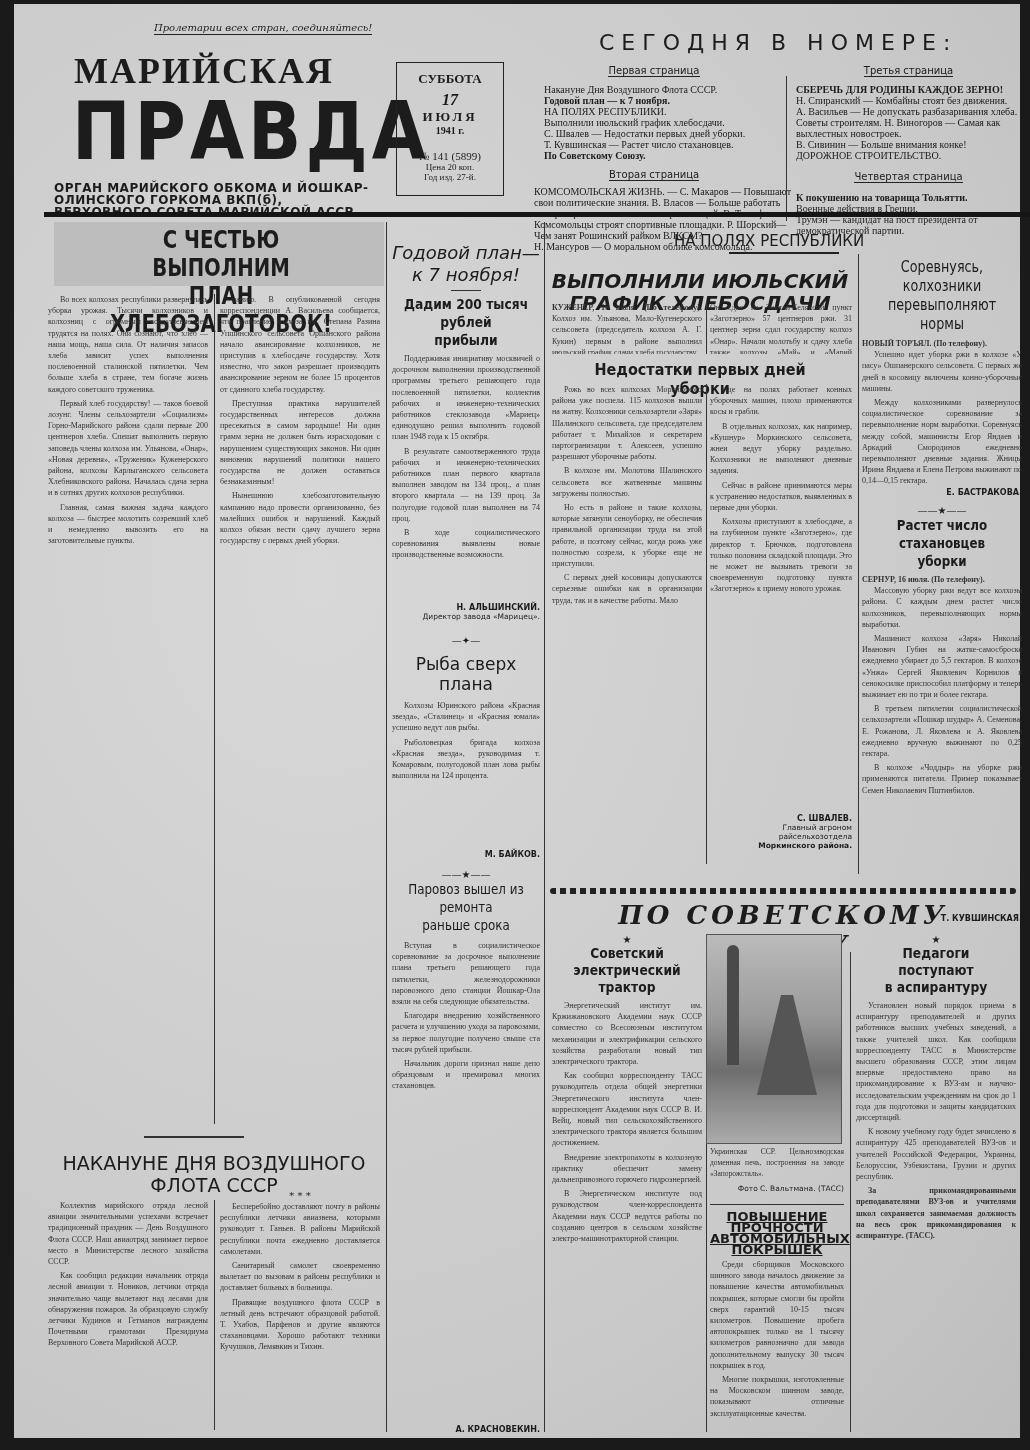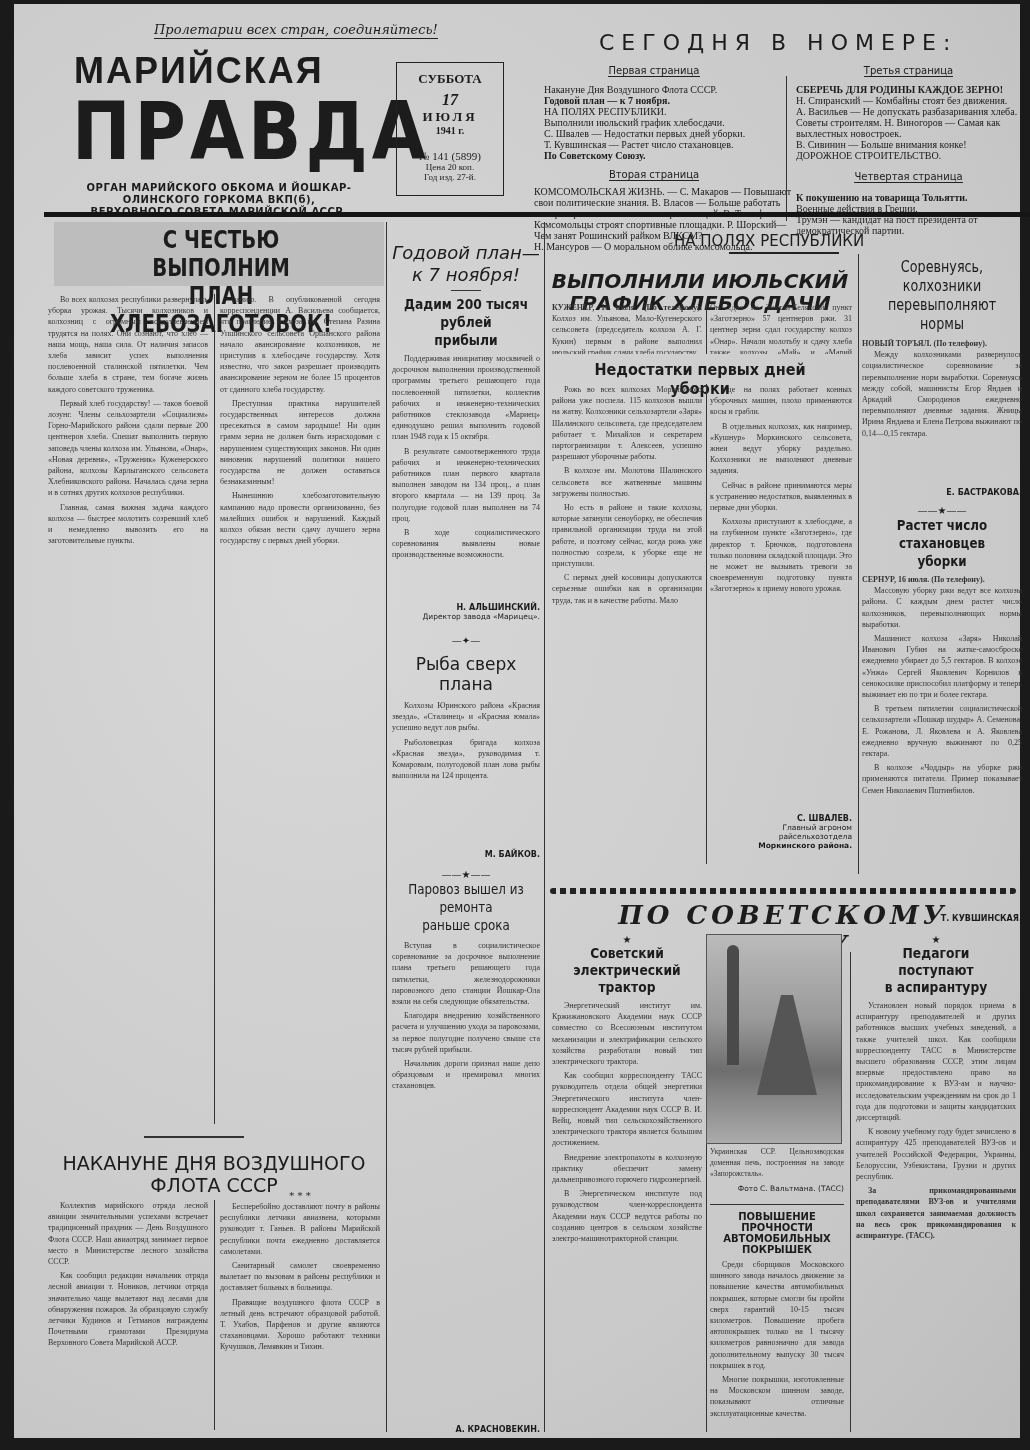--- a/index.html
+++ b/index.html
@@ -1,22 +1,22 @@
 <!DOCTYPE html>
 <html><head>
 <meta charset="utf-8">
 <style>
   html,body{margin:0;padding:0;}
   body{width:1030px;height:1450px;background:#1a1a1a;overflow:hidden;position:relative;font-family:"DejaVu Serif",serif;color:#1c1c1c;}
   .page{position:absolute;left:14px;top:4px;width:1006px;height:1434px;background:#cfcfcf;background-image:radial-gradient(ellipse at 30% 40%,#d8d8d8 0%,#c9c9c9 70%,#bdbdbd 100%);}
   .abs{position:absolute;}
-  .slogan{left:140px;top:18px;font-family:"DejaVu Serif",serif;font-style:italic;font-size:13px;border-bottom:1.5px solid #222;padding-bottom:1px;}
-  .mast1{left:60px;top:46px;font-family:Liberation Sans, sans-serif;font-weight:bold;font-size:36px;letter-spacing:2px;}
+  .slogan{left:140px;top:18px;font-family:"DejaVu Serif",serif;font-style:italic;font-size:10px;border-bottom:1.5px solid #222;padding-bottom:1px;}
+  .mast1{left:60px;top:46px;font-family:Liberation Serif, serif;font-weight:bold;font-size:36px;letter-spacing:2px;}
   .mast2{left:58px;top:86px;font-family:"DejaVu Sans",sans-serif;font-weight:900;font-size:70px;letter-spacing:4px;line-height:72px;transform:scaleY(1.15);transform-origin:top left;}
-  .organ{left:40px;top:178px;width:330px;font-family:"DejaVu Sans",sans-serif;font-weight:bold;font-size:10px;text-align:center;line-height:12px;letter-spacing:.5px;}
+  .organ{left:40px;top:178px;width:330px;font-family:"DejaVu Sans",sans-serif;font-weight:bold;font-size:12px;text-align:left;line-height:12px;letter-spacing:.5px;}
   .datebox{left:382px;top:58px;width:106px;height:132px;border:1.5px solid #222;text-align:center;font-family:"Liberation Serif",serif;}
   .datebox .d1{font-weight:bold;font-size:13px;margin-top:8px;}
   .datebox .d2{font-style:italic;font-size:16px;font-weight:bold;margin-top:4px;}
   .datebox .d3{font-weight:bold;font-size:13px;letter-spacing:3px;}
   .datebox .d4{font-weight:bold;font-size:10px;}
   .datebox .d5{font-size:11px;margin-top:14px;}
   .datebox .d6,.datebox .d7{font-size:9px;}
   .toc-title{left:585px;top:26px;font-family:"DejaVu Sans",sans-serif;font-size:22px;letter-spacing:7px;}
   .toc-sub{font-family:"DejaVu Sans",sans-serif;font-size:10px;border-bottom:1px solid #222;}
   .toc-item{font-family:Liberation Serif, serif;font-size:10px;line-height:11px;white-space:nowrap;}
@@ -208,20 +208,21 @@
   </div>
   <div class="abs vrule" style="left:844px;top:250px;height:620px;"></div>
 
   <div class="abs" style="left:848px;top:254px;width:160px;">
     <div class="h-b" style="font-size:15px;line-height:19px;font-weight:normal;transform:scaleX(.85);">
       <div>Соревнуясь, колхозники</div>
       <div>перевыполняют нормы</div>
     </div>
     <div class="col" style="height:150px;margin-top:4px;">
       <b>НОВЫЙ ТОРЪЯЛ. (По телефону).</b>
+      <p>Успешно идет уборка ржи в колхозе «У пасу» Ошпанерского сельсовета. С первых же дней в косовицу включены конно-уборочные машины.</p>
       <p>Между колхозниками развернулось социалистическое соревнование за перевыполнение норм выработки. Соревнуясь между собой, машинисты Егор Яндаев и Аркадий Смородинов ежедневно перевыполняют дневные задания. Жницы Ирина Яндаева и Елена Петрова выжинают по 0,14—0,15 гектара.</p>
     </div>
     <div class="sig">Е. БАСТРАКОВА.</div>
     <div class="star" style="margin-top:8px;">——★——</div>
     <div class="h-b" style="font-size:14px;line-height:18px;transform:scaleX(.85);">
       <div>Растет число стахановцев</div>
       <div>уборки</div>
     </div>
     <div class="col" style="height:340px;margin-top:4px;">
       <b>СЕРНУР, 16 июля. (По телефону).</b>
@@ -256,21 +257,21 @@
     <div style="position:absolute;left:20px;top:10px;width:12px;height:120px;background:#4a4a4a;border-radius:6px 6px 0 0;"></div>
     <div style="position:absolute;left:50px;top:60px;width:60px;height:100px;background:#555;clip-path:polygon(40% 0,60% 0,100% 100%,0 100%);"></div>
   </div>
   <div class="abs col" style="left:696px;top:1142px;width:134px;height:40px;font-size:7.5px;">
     <span>Украинская ССР. Цельнозаводская доменная печь, построенная на заводе «Запорожсталь».</span>
   </div>
   <div class="abs sig-sub" style="left:696px;top:1180px;width:134px;">Фото С. Вальтмана. (ТАСС)</div>
 
   <div class="abs" style="left:696px;top:1200px;width:134px;">
     <div style="width:134px;height:1px;background:#333;margin-bottom:6px;"></div>
-    <div class="h-b" style="font-size:10px;line-height:11px;">
+    <div class="h-b" style="font-size:13px;line-height:11px;text-decoration:underline;">
       <div>ПОВЫШЕНИЕ ПРОЧНОСТИ</div>
       <div>АВТОМОБИЛЬНЫХ ПОКРЫШЕК</div>
     </div>
     <div class="col" style="height:200px;margin-top:4px;">
       <p>Среди сборщиков Московского шинного завода началось движение за повышение качества автомобильных покрышек, которые смогли бы пройти сверх гарантий 10-15 тысяч километров. Повышение пробега автопокрышек только на 1 тысячу километров равнозначно для завода дополнительному выпуску 30 тысяч покрышек в год.</p>
       <p>Многие покрышки, изготовленные на Московском шинном заводе, показывают отличные эксплуатационные качества.</p>
     </div>
   </div>
   <div class="abs vrule" style="left:836px;top:948px;height:480px;"></div>
 

